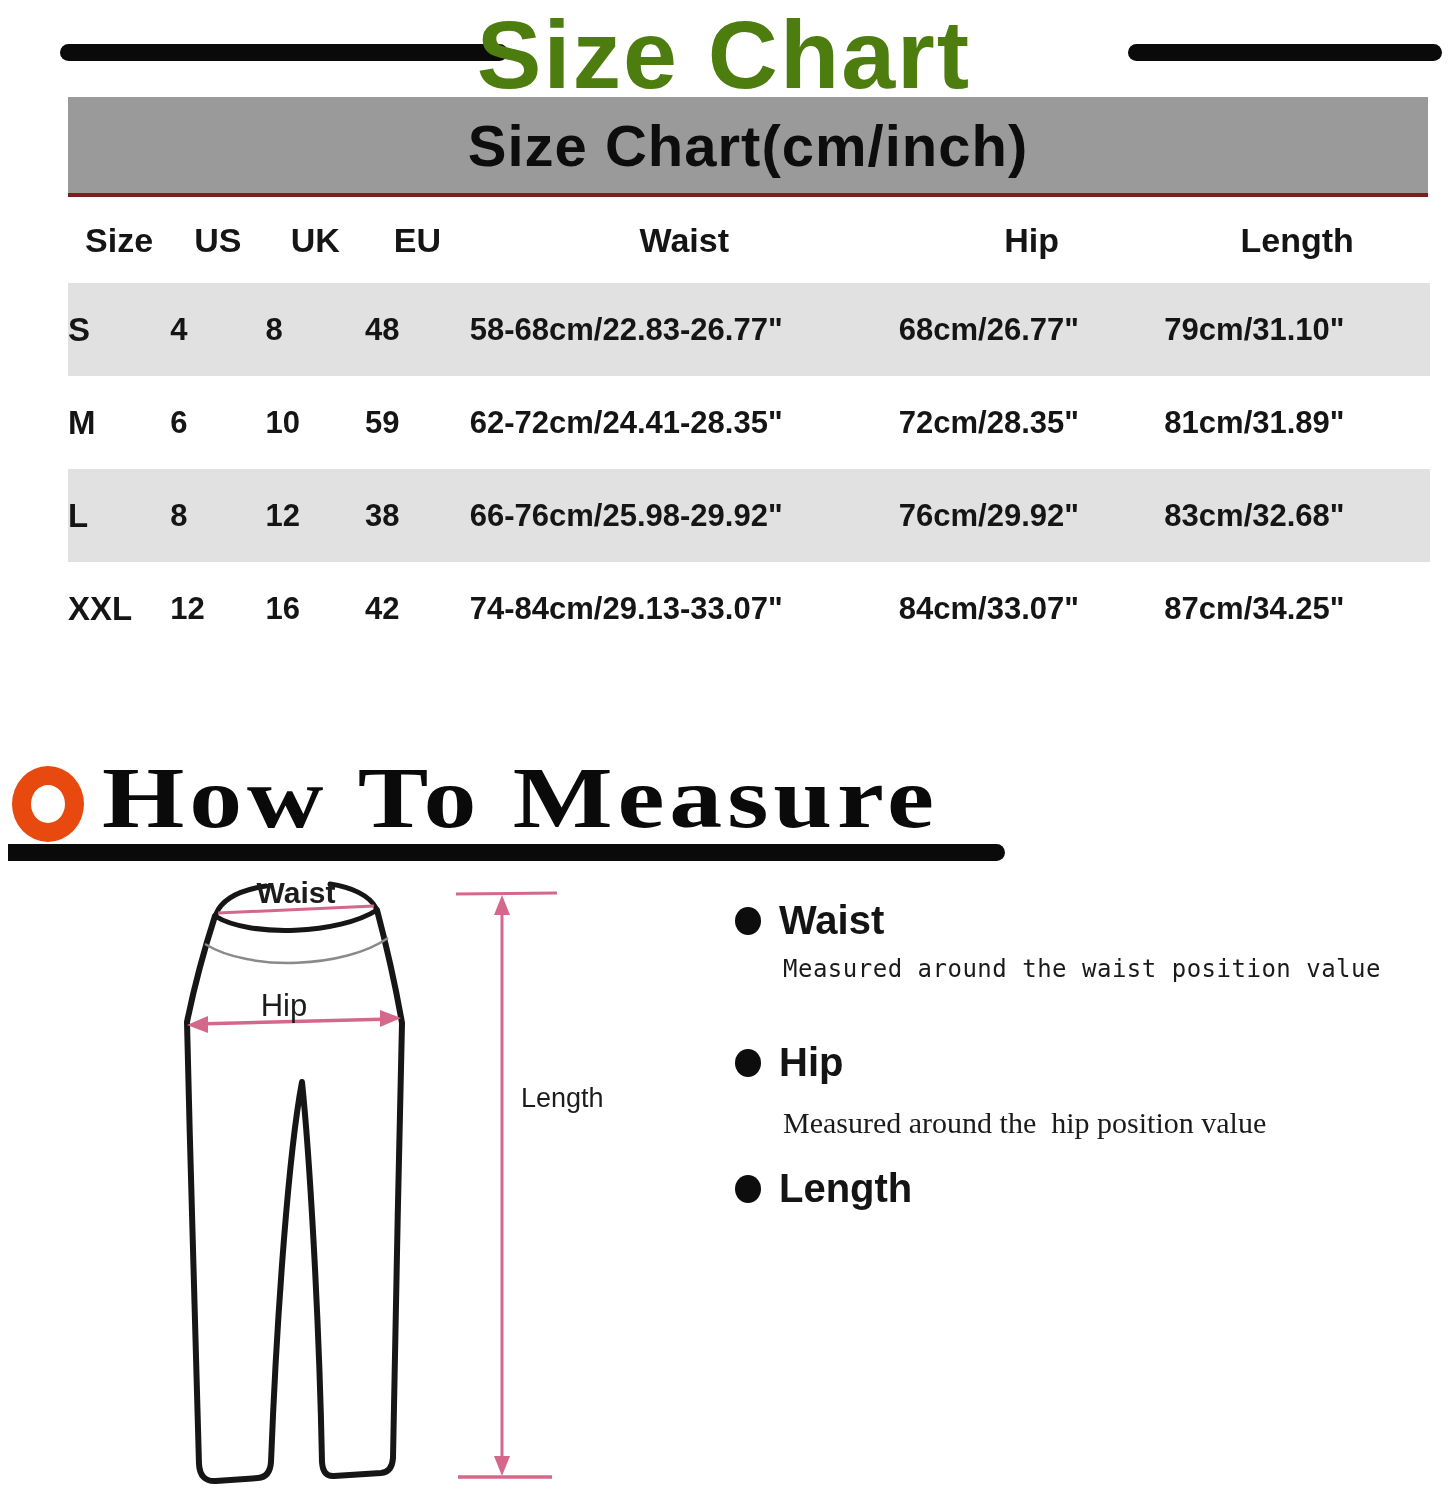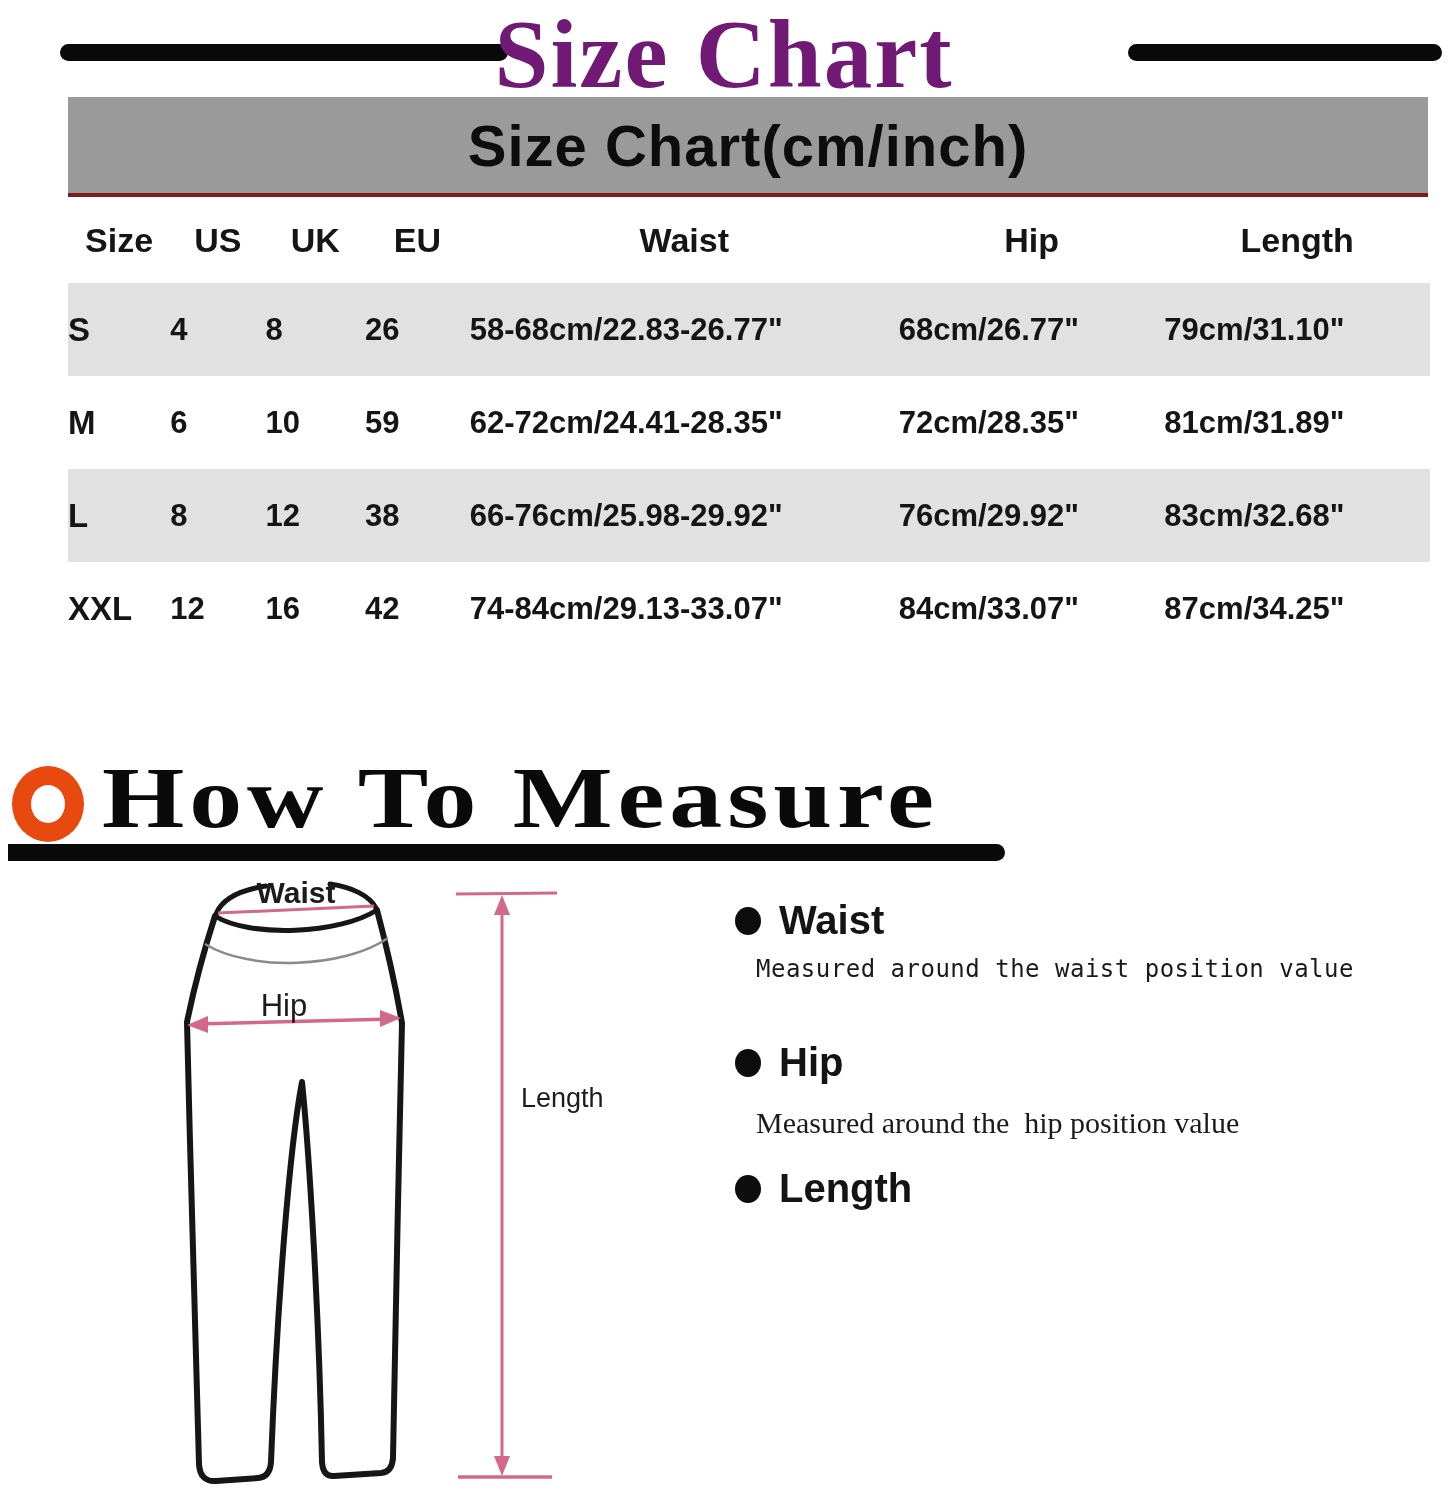--- a/index.html
+++ b/index.html
@@ -3,22 +3,22 @@
 <meta charset="utf-8">
 <style>
   html,body{margin:0;padding:0;}
   body{
     width:1448px;height:1500px;position:relative;background:#ffffff;
     font-family:"Liberation Sans", sans-serif;overflow:hidden;color:#111;
   }
   
   .title-wrap{position:absolute;left:0;top:-4px;width:1448px;text-align:center;}
   .page-title{
-    font-family:Liberation Serif, serif;font-weight:bold;font-size:97px;
-    letter-spacing:2px;color:#701a75;line-height:118px;
+    font-family:Liberation Sans, sans-serif;font-weight:bold;font-size:97px;
+    letter-spacing:2px;color:#4d7c0f;line-height:118px;
   }
   .title-bar{position:absolute;background:#0a0a0a;height:17px;border-radius:9px;top:44px;}
   .title-bar.left{left:60px;width:448px;}
   .title-bar.right{left:1128px;width:314px;}
   
   .banner{
     position:absolute;left:68px;top:97px;width:1360px;height:96px;
     background:#9a9a9a;border-bottom:4px solid #7f1d1d;
     display:flex;align-items:center;justify-content:center;
   }
@@ -52,21 +52,21 @@
     border-radius:0 9px 9px 0;
   }
   
   .diagram-svg{position:absolute;left:0;top:855px;width:760px;height:645px;}
   .diagram-label{font-family:"Liberation Sans", sans-serif;fill:#1c1c1c;}
   
   .measure-item{position:absolute;left:735px;}
   .mi-head{display:flex;align-items:center;}
   .bullet-dot{width:26px;height:28px;border-radius:50%;background:#0d0d0d;margin-right:18px;flex:0 0 auto;}
   .mi-label{font-size:40px;font-weight:bold;color:#141414;}
-  .mi-desc{margin-top:12px;margin-left:21px;color:#1a1a1a;white-space:pre-wrap;}
+  .mi-desc{margin-top:12px;margin-left:48px;color:#1a1a1a;white-space:pre-wrap;}
   .mi-desc.mono{font-family:"DejaVu Sans Mono", monospace;font-size:24px;letter-spacing:0.5px;width:620px;}
   .mi-desc.serif{font-family:"Liberation Serif", serif;font-size:30px;width:620px;line-height:52px;}
 </style>
 </head>
 <body>
 
 <div class="title-bar left"></div>
 <div class="title-bar right"></div>
 <div class="title-wrap">
   <span class="page-title">Size Chart</span>
@@ -96,21 +96,21 @@
         <th>Waist</th>
         <th>Hip</th>
         <th>Length</th>
       </tr>
     </thead>
     <tbody>
       <tr>
         <td class="size-col">S</td>
         <td>4</td>
         <td>8</td>
-        <td>26</td>
+        <td>48</td>
         <td>58-68cm/22.83-26.77"</td>
         <td>68cm/26.77"</td>
         <td>79cm/31.10"</td>
       </tr>
       <tr>
         <td class="size-col">M</td>
         <td>6</td>
         <td>10</td>
         <td>59</td>
         <td>62-72cm/24.41-28.35"</td>

